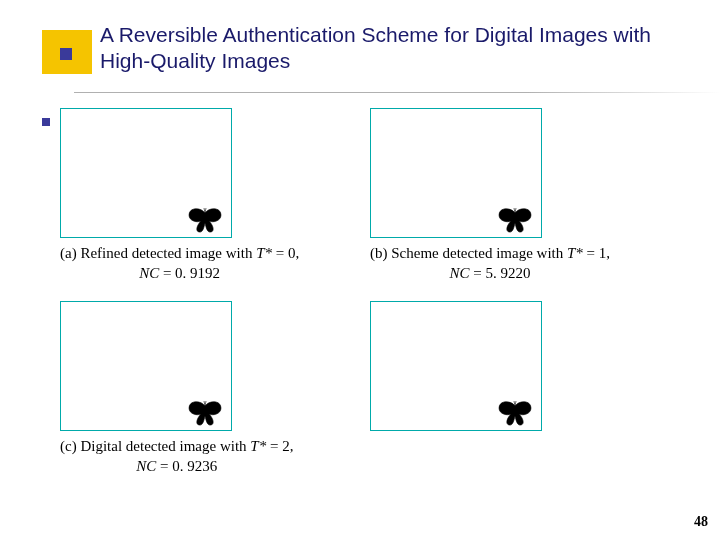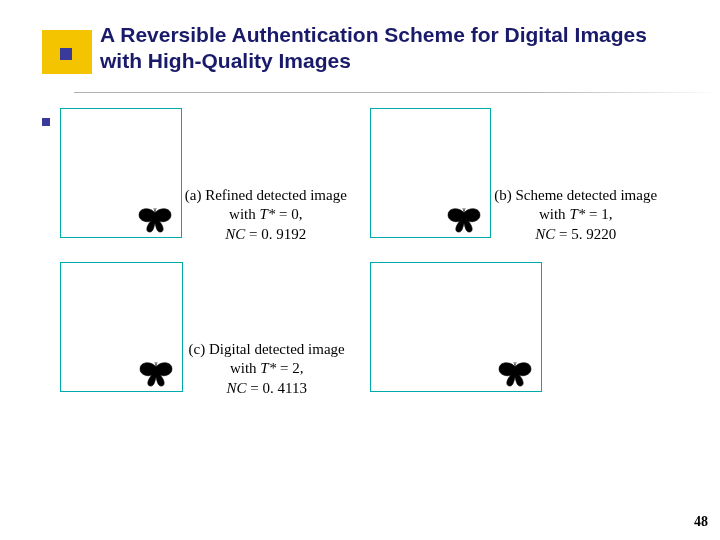--- a/index.html
+++ b/index.html
@@ -22,21 +22,21 @@
     width: 50px;
     height: 44px;
     background: #f5c400;
   }
   .title {
     position: absolute;
     left: 100px;
     top: 22px;
     width: 560px;
     font-size: 21px;
-    font-weight: bold;
+    font-weight: normal;
     color: #1a1a6a;
     line-height: 1.25;
   }
   .title-underline {
     position: absolute;
     left: 74px;
     top: 92px;
     right: 0;
     height: 1px;
     background: linear-gradient(to right, #b0b0b0 0%, #b0b0b0 70%, #ffffff 100%);
@@ -57,22 +57,22 @@
     bottom: 20px;
   }
   .row {
     display: flex;
     justify-content: space-between;
     gap: 20px;
   }
   .cell {
     width: 300px;
     display: flex;
-    flex-direction: row;
-    align-items: flex-end;
+    flex-direction: column;
+    align-items: flex-start;
   }
   .img-frame {
     width: 172px;
     height: 130px;
     border: 1px solid #00aaaa;
     background: #ffffff;
     position: relative;
     margin-bottom: 6px;
   }
   .butterfly {
@@ -155,21 +155,21 @@
     <div class="cell">
       <div class="img-frame">
         <span class="butterfly">
           <svg width="36" height="26" viewBox="0 0 36 26">
               <path d="M18 6 C14 0 2 0 2 8 C2 14 10 16 14 14 C10 18 8 24 12 25 C16 26 17 20 18 16 C19 20 20 26 24 25 C28 24 26 18 22 14 C26 16 34 14 34 8 C34 0 22 0 18 6 Z M18 6 L17 1 M18 6 L19 1" fill="#000" stroke="#000" stroke-width="0.6"></path>
             </svg>
         </span>
       </div>
       <div class="caption">
         <span>(c) Digital detected image with </span><span class="ital">T*</span><span> = 2,</span><br>
-        <span class="ital">NC</span><span> = 0. 4113</span>
+        <span class="ital">NC</span><span> = 0. 9236</span>
       </div>
     </div>
     <div class="cell">
       <div class="img-frame">
         <span class="butterfly">
           <svg width="36" height="26" viewBox="0 0 36 26">
               <path d="M18 6 C14 0 2 0 2 8 C2 14 10 16 14 14 C10 18 8 24 12 25 C16 26 17 20 18 16 C19 20 20 26 24 25 C28 24 26 18 22 14 C26 16 34 14 34 8 C34 0 22 0 18 6 Z M18 6 L17 1 M18 6 L19 1" fill="#000" stroke="#000" stroke-width="0.6"></path>
             </svg>
         </span>
       </div>

